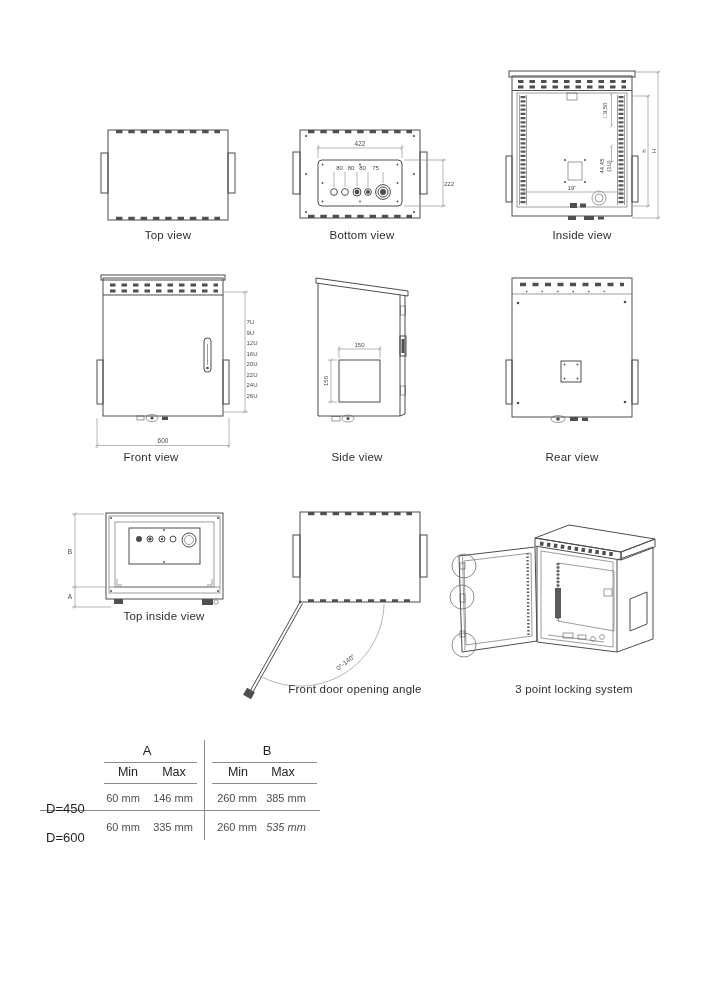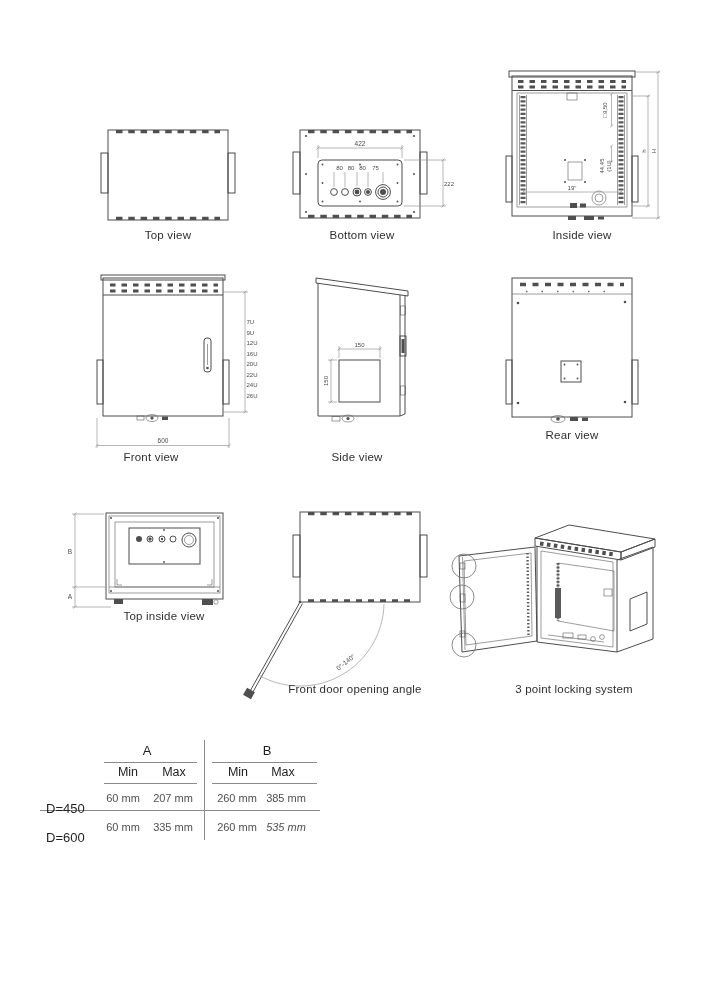--- a/index.html
+++ b/index.html
@@ -288,21 +288,21 @@
       <rect x="10" y="94" width="6" height="44" class="ln"></rect>
       <rect x="136" y="94" width="6" height="44" class="ln"></rect>
       <g>
         <ellipse cx="62" cy="153" rx="7" ry="3.5" class="lt"></ellipse>
           <circle cx="62" cy="153" r="1.8" class="dk"></circle>
         <rect x="74" y="151" width="8" height="4" class="dk"></rect>
           <rect x="86" y="151.5" width="6" height="3.5" class="dk"></rect>
       </g>
     </svg>
   </div>
-  <div class="caption" style="left:572px;top:429px;">Rear view</div>
+  <div class="caption" style="left:572px;top:451px;">Rear view</div>
 
   <div class="view" style="left:56px;top:498px;">
     <svg width="190" height="130" viewBox="0 0 190 130">
       <rect x="50" y="15" width="117" height="86" class="ln"></rect>
       <rect x="53" y="18" width="111" height="77" class="lt"></rect>
       <rect x="59" y="24" width="99" height="65" class="lt"></rect>
       <line x1="53" y1="89" x2="164" y2="89" class="lt"></line>
       <g>
         <circle cx="55" cy="20" r="1" class="dk"></circle>
           <circle cx="162" cy="20" r="1" class="dk"></circle>
@@ -419,21 +419,21 @@
     <div class="tc th" style="left:107px;top:5px;">A</div>
     <div class="tc th" style="left:227px;top:5px;">B</div>
 
     <div class="tc ts" style="left:88px;top:27px;">Min</div>
     <div class="tc ts" style="left:134px;top:27px;">Max</div>
     <div class="tc ts" style="left:198px;top:27px;">Min</div>
     <div class="tc ts" style="left:243px;top:27px;">Max</div>
 
     <div class="trh" style="left:6px;top:51px;">D=450</div>
     <div class="tc tv" style="left:83px;top:54px;">60 mm</div>
-    <div class="tc tv" style="left:133px;top:54px;">207 mm</div>
+    <div class="tc tv" style="left:133px;top:54px;">146 mm</div>
     <div class="tc tv" style="left:197px;top:54px;">260 mm</div>
     <div class="tc tv" style="left:246px;top:54px;">385 mm</div>
 
     <div class="trh" style="left:6px;top:80px;">D=600</div>
     <div class="tc tv" style="left:83px;top:83px;">60 mm</div>
     <div class="tc tv" style="left:133px;top:83px;">335 mm</div>
     <div class="tc tv" style="left:197px;top:83px;">260 mm</div>
     <div class="tc tv" style="left:246px;top:83px;font-style:italic;">535 mm</div>
   </div>
 

